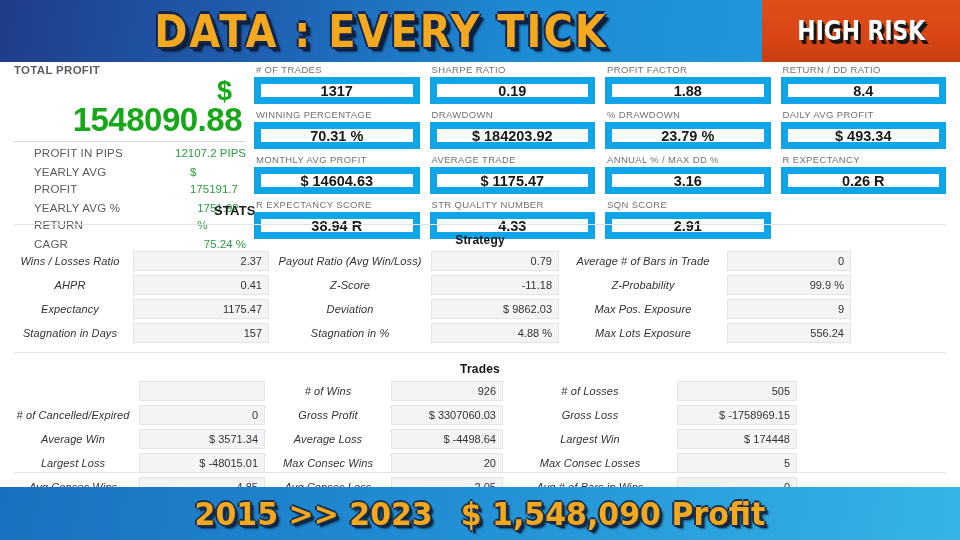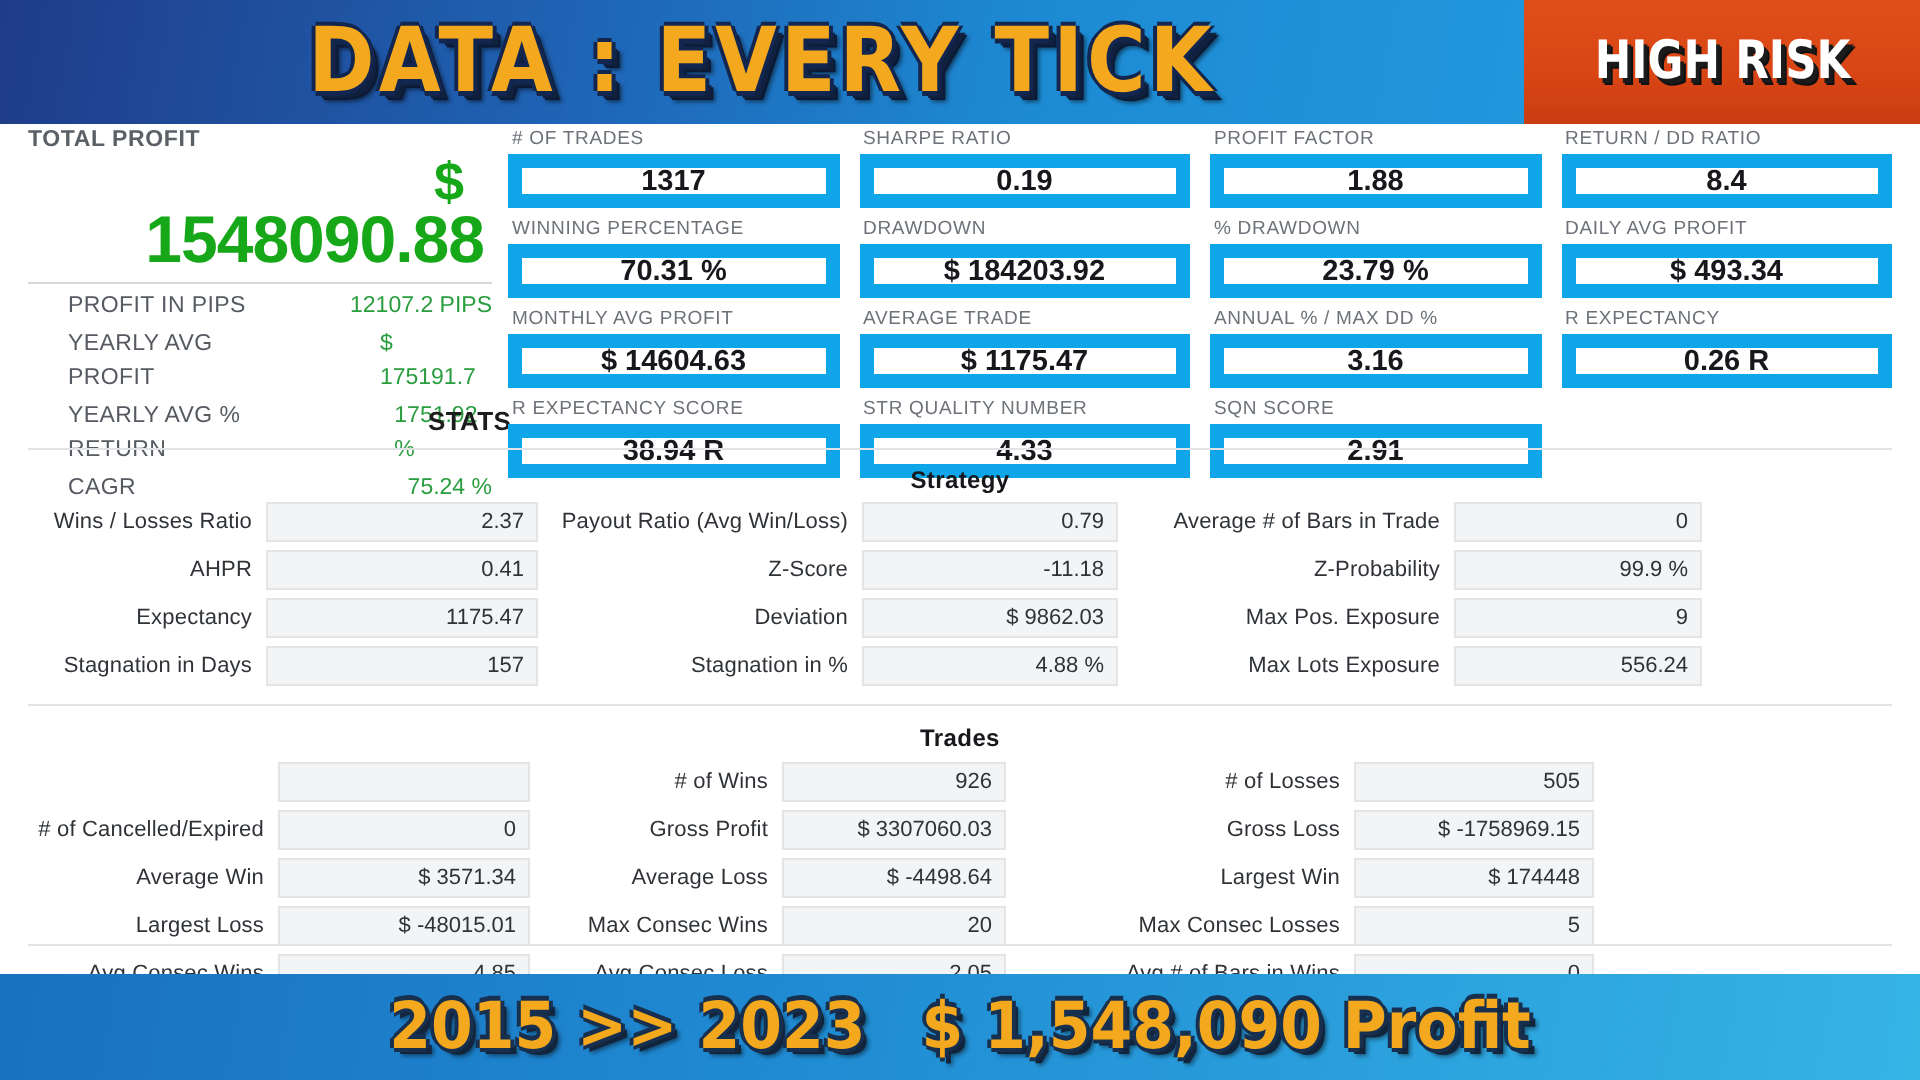--- a/index.html
+++ b/index.html
@@ -100,22 +100,23 @@
   .section-title {
     text-align:center; font-size:12px; font-weight:700; color:#16181b;
     letter-spacing:.2px;
   }
   .kv-grid {
     display:grid; grid-template-columns: 112px 136px 148px 128px 154px 124px;
     column-gap:7px; row-gap:4px; align-items:center;
   }
   .kv-grid.trades { grid-template-columns: 118px 126px 112px 112px 160px 120px; }
   .kv-label {
-    font-size:11px; color:#2f3337; text-align:right; white-space:nowrap;
+    font-size:11px; color:#2f3337; text-align:center; white-space:nowrap;
     letter-spacing:.1px;
+    font-style:italic;
   }
   .kv-field {
     background:#f3f4f5; border:1px solid #e2e4e6; height:20px;
     display:flex; align-items:center; justify-content:flex-end;
     padding-right:6px; font-size:11px; color:#2f3337; white-space:nowrap;
   }
 
   
   .bottom-banner {
     position:absolute; left:0; top:487px; width:960px; height:53px;

